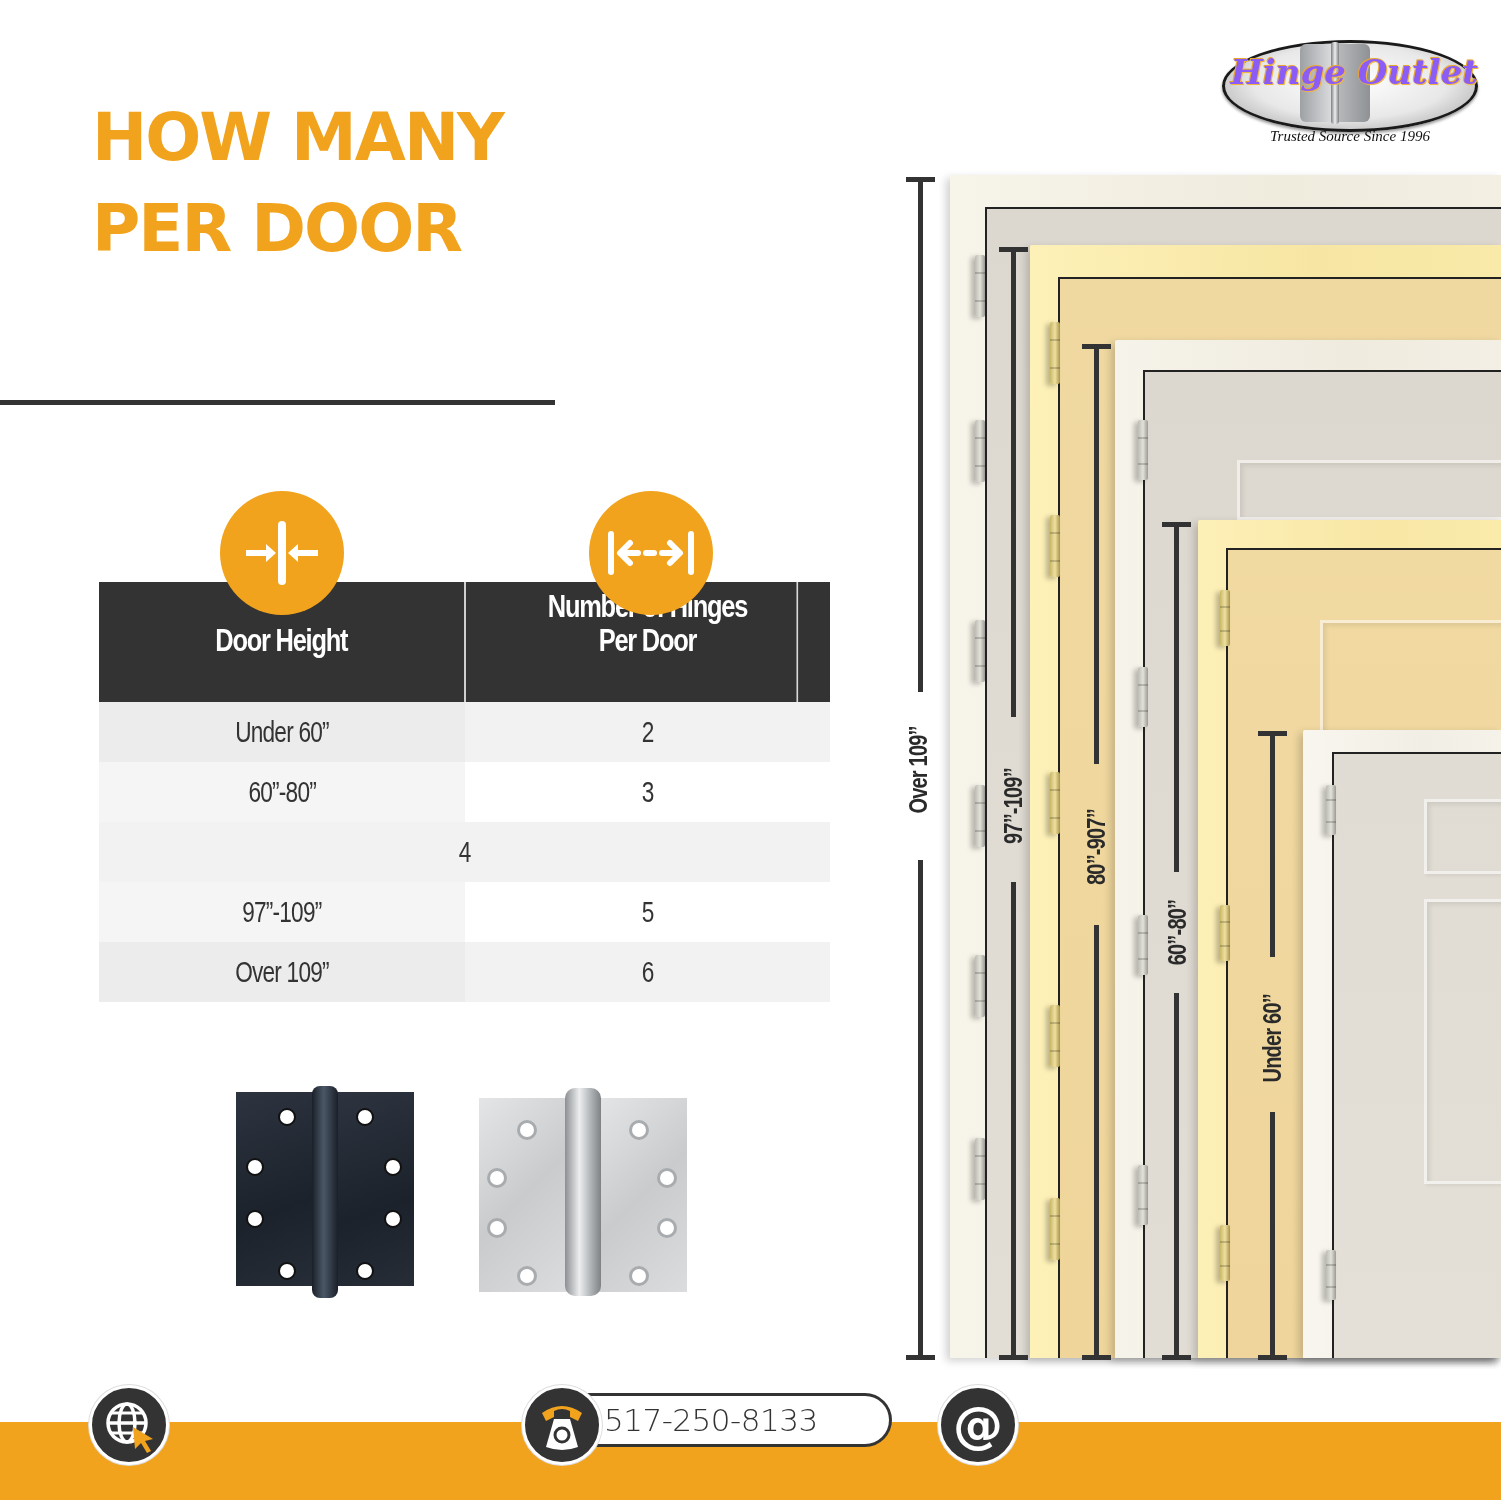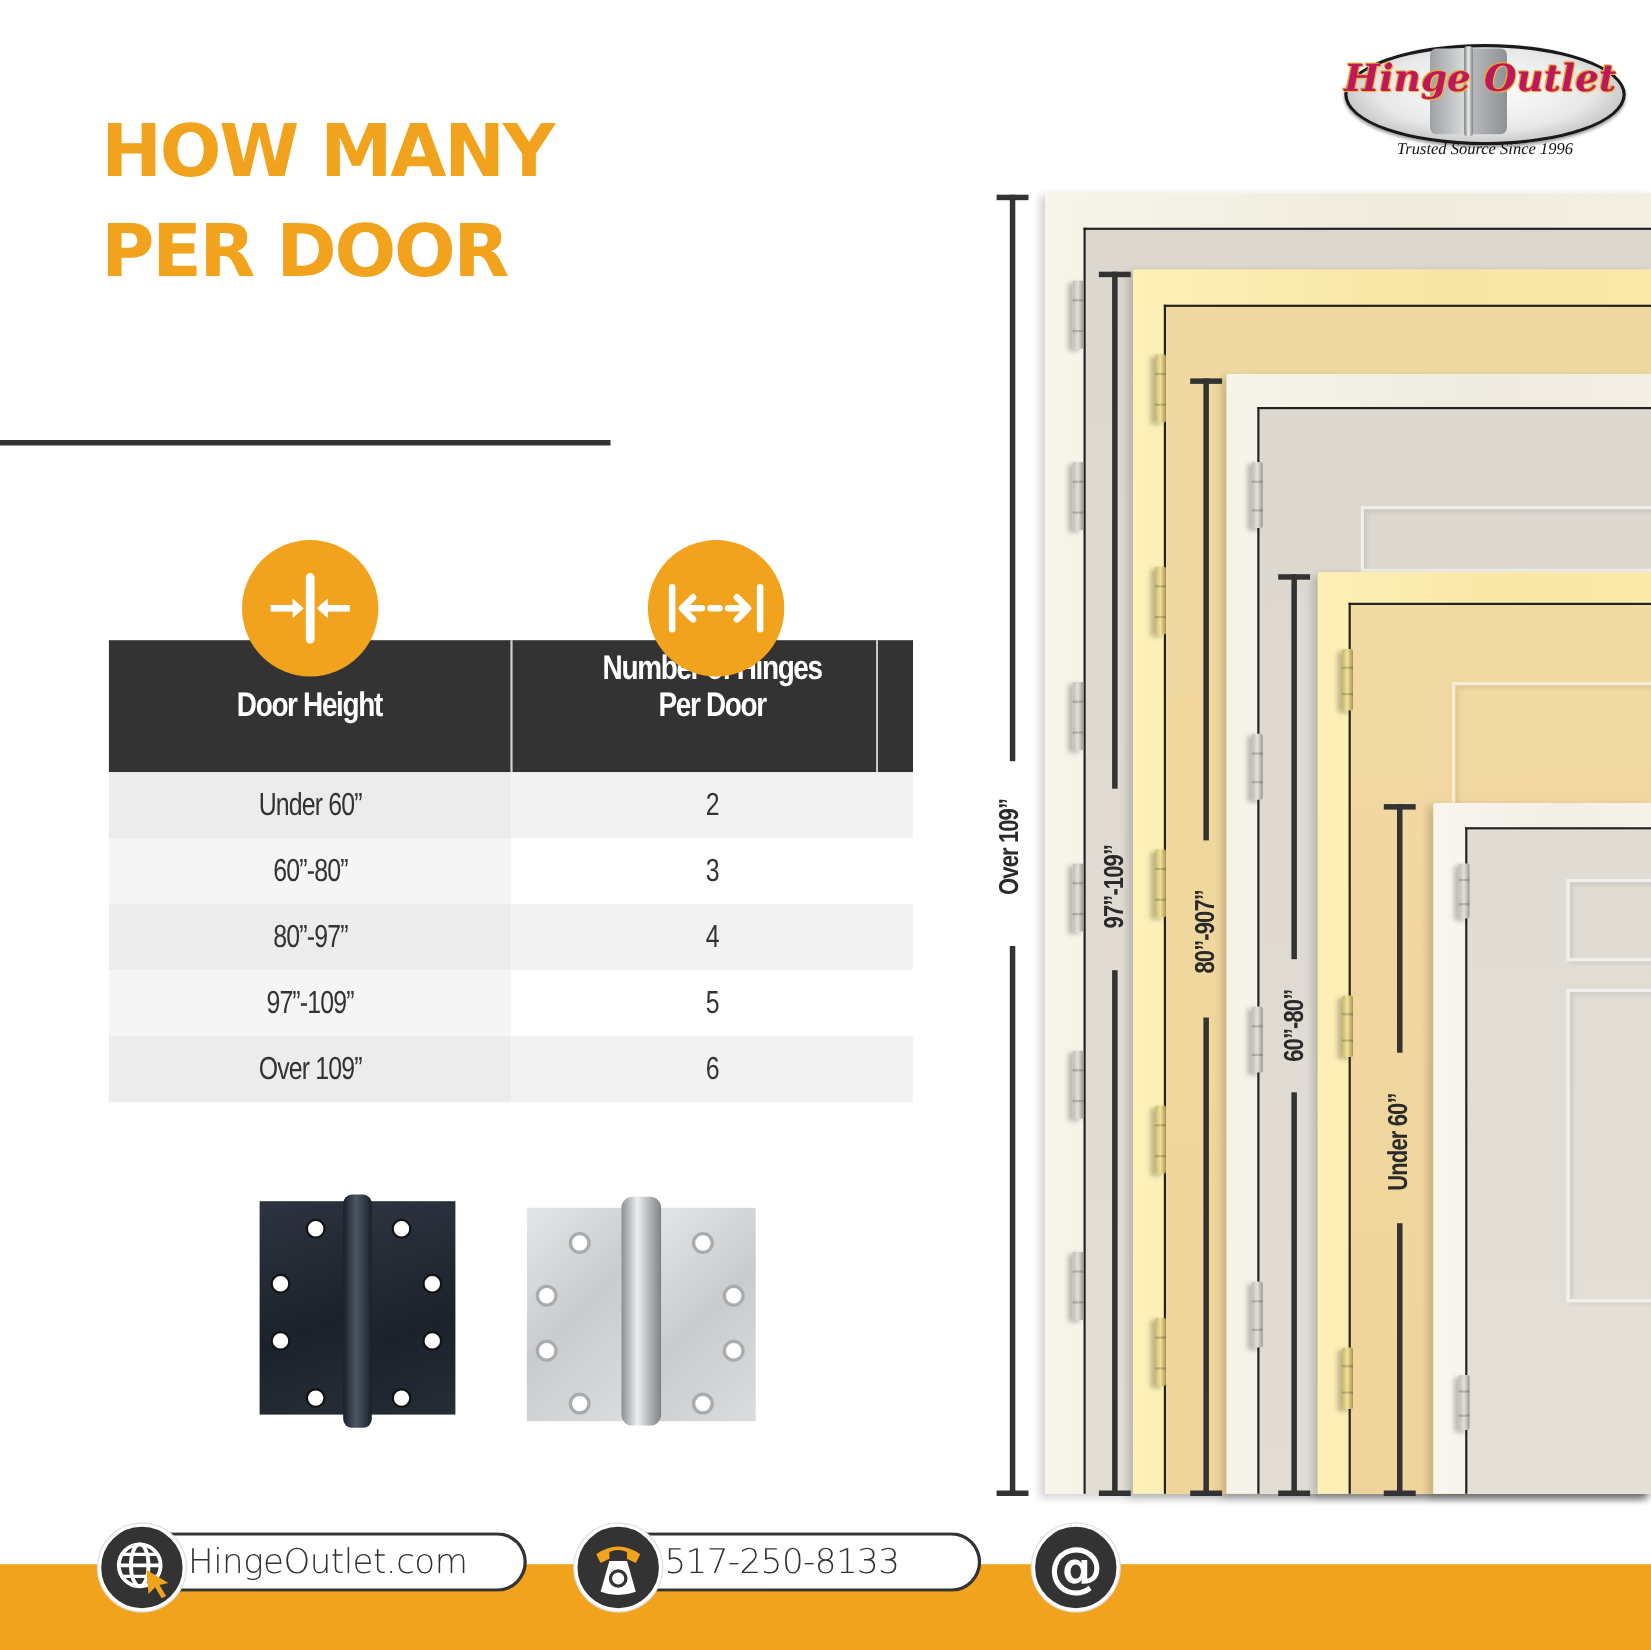--- a/index.html
+++ b/index.html
@@ -20,23 +20,23 @@
     position: absolute; left: 0; top: 0; width: 256px; height: 92px; border-radius: 50%;
     background: radial-gradient(ellipse at 50% 45%, #ffffff 0%, #e8e8e8 55%, #9a9a9a 100%);
     border: 3px solid #1a1a1a; box-shadow: 0 2px 3px rgba(0,0,0,.4);
   }
   .logo-hinge {
     position: absolute; left: 78px; top: 4px; width: 70px; height: 78px; border-radius: 6px;
     background: linear-gradient(90deg, #9ea1a4, #d9dbdd 45%, #b6b8ba 55%, #8f9295);
   }
   .logo-hinge::before { content: ""; position: absolute; left: 31px; top: -2px; width: 8px; height: 82px; background: linear-gradient(90deg,#7c7f82,#eeeeee,#7c7f82); border-radius: 3px; }
   .logo-text {
-    position: absolute; left: 0; top: 12px; width: 256px; text-align: left;
+    position: absolute; left: 0; top: 12px; width: 256px; text-align: right;
     font-family: "DejaVu Serif", serif; font-style: italic; font-weight: bold; font-size: 34px;
-    color: #be185d; text-shadow: 0 0 2px #f0b640, 1px 1px 0 #f0b640, -1px -1px 0 #e3a02e;
+    color: #8b5cf6; text-shadow: 0 0 2px #f0b640, 1px 1px 0 #f0b640, -1px -1px 0 #e3a02e;
   }
   .logo-tagline {
     position: absolute; left: 0; top: 88px; width: 256px; text-align: center;
     font-family: "Liberation Serif", serif; font-style: italic; font-size: 15px; color: #111;
   }
 
   
   .table { position: absolute; left: 99px; top: 582px; width: 731px; }
   .thead { display: flex; height: 120px; background: #333333; }
   .th {
@@ -183,23 +183,20 @@
     <div class="trow">
       <div class="td">
           <span>60”-80”</span>
         </div>
       <div class="td">
           <span>3</span>
         </div>
     </div>
     <div class="trow">
       <div class="td">
-          <span>80”-97”</span>
-        </div>
-      <div class="td">
           <span>4</span>
         </div>
     </div>
     <div class="trow">
       <div class="td">
           <span>97”-109”</span>
         </div>
       <div class="td">
           <span>5</span>
         </div>
@@ -329,21 +326,20 @@
     <div class="dim-bar" style="left:1270px;top:731px;height:226px"></div>
     <div class="dim-bar" style="left:1270px;top:1112px;height:246px"></div>
     <div class="dim-cap" style="left:1258px;top:1355px"></div>
     <div class="dim-label" style="left:1212px;top:1024px;width:120px;transform:rotate(-90deg);text-align:center;"><span>Under 60”</span></div>
   </div>
 </div>
 
 <div class="footer-band"></div>
 
 <div class="contact" style="left:89px;width:392px;">
-  <div class="contact-pill" style="left:60px;width:330px;">HingeOutlet.com</div>
   <div class="contact-circle">
     <svg width="56" height="56" viewBox="0 0 56 56">
       <circle cx="26" cy="26" r="19" fill="none" stroke="#fff" stroke-width="3.5"></circle>
       <ellipse cx="26" cy="26" rx="8" ry="19" fill="none" stroke="#fff" stroke-width="3.5"></ellipse>
       <line x1="7" y1="26" x2="45" y2="26" stroke="#fff" stroke-width="3.5"></line>
       <line x1="10" y1="16" x2="42" y2="16" stroke="#fff" stroke-width="3"></line>
       <line x1="10" y1="36" x2="42" y2="36" stroke="#fff" stroke-width="3"></line>
       <polygon points="32,30 52,42 44,44 50,54 46,56 40,46 34,52" fill="#f2a31d"></polygon>
     </svg>
   </div>

